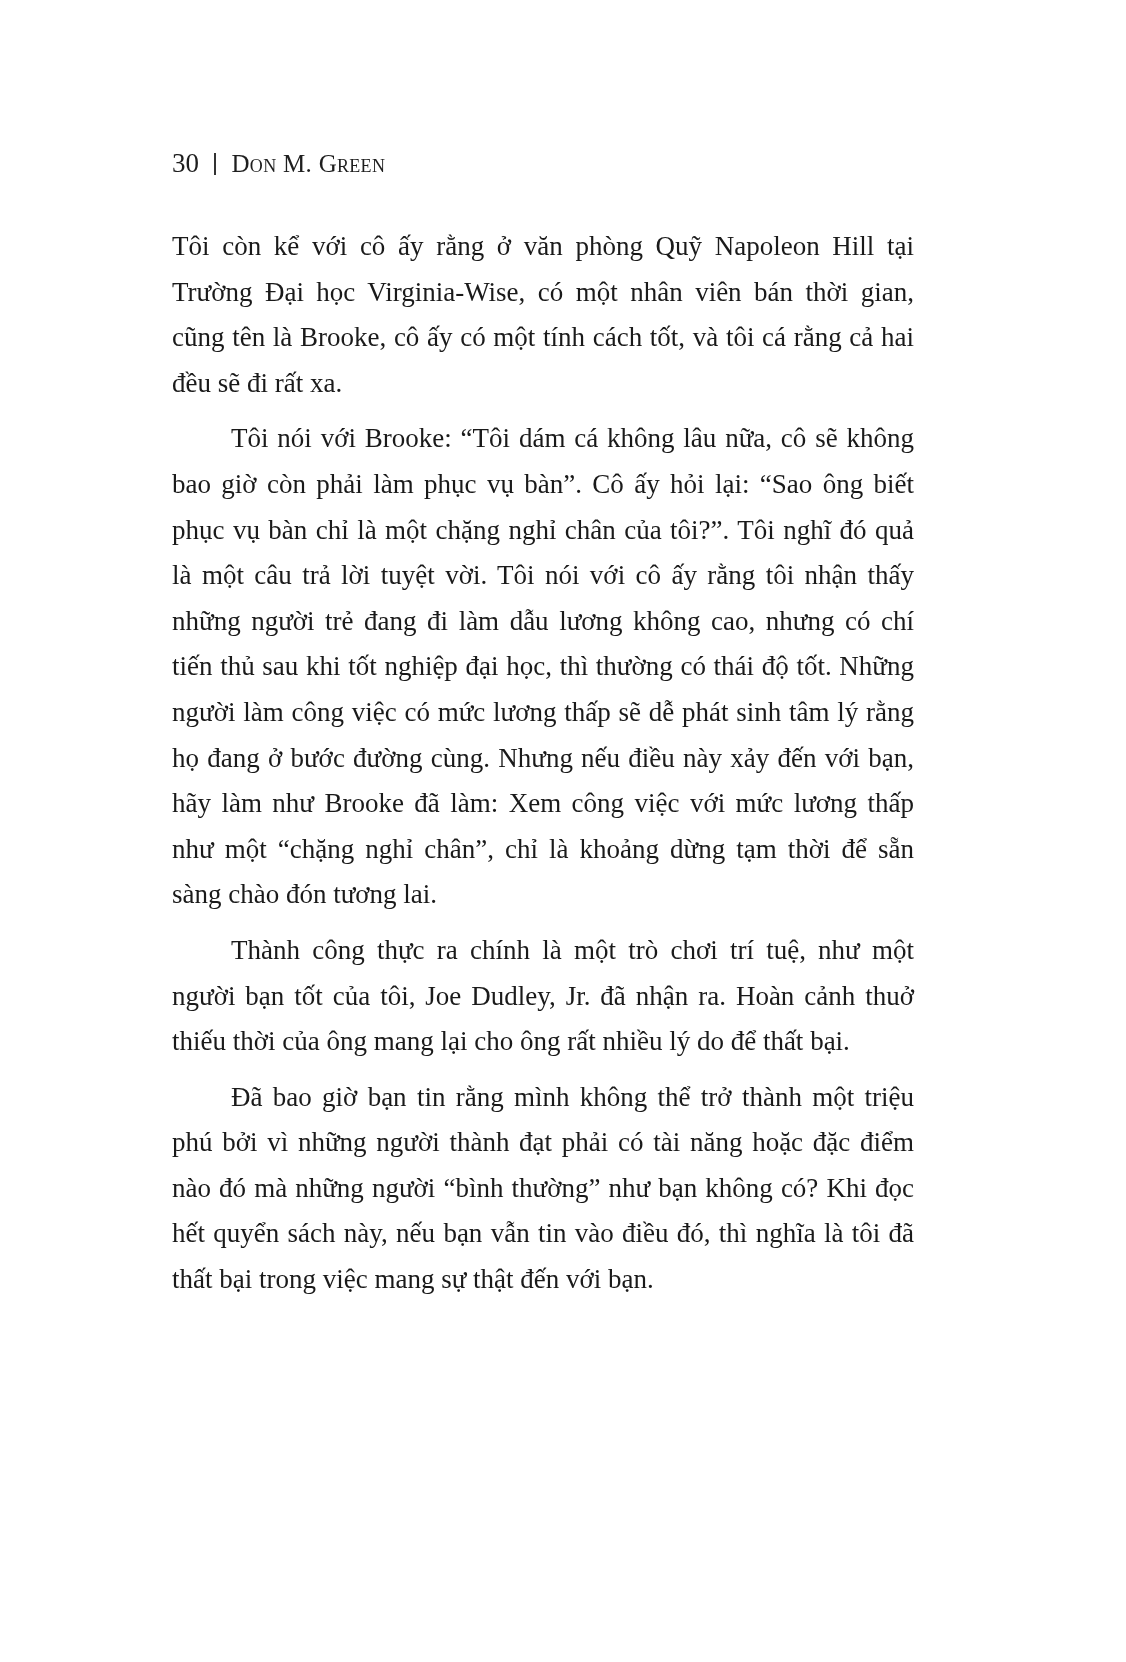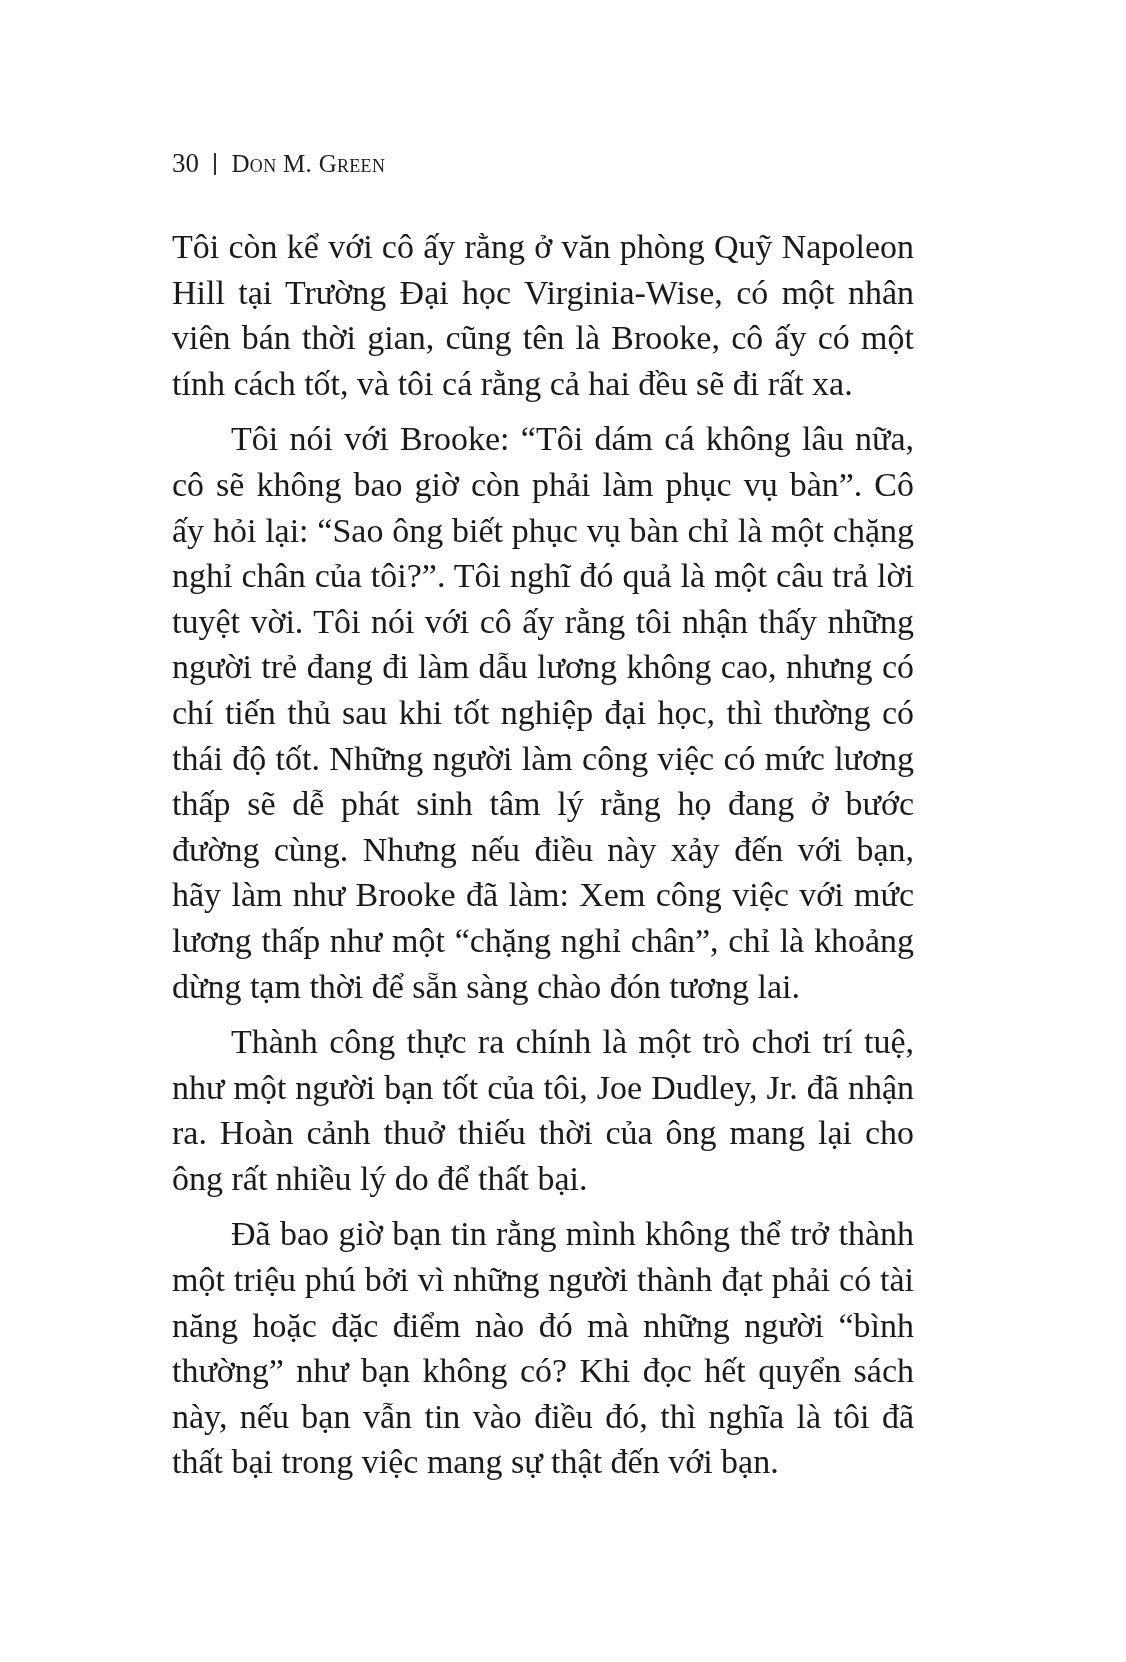--- a/index.html
+++ b/index.html
@@ -12,21 +12,21 @@
   .running-head {
     position: absolute; left: 172px; top: 138px;
     font-size: 26px; line-height: 34px; color: #1e1e1e;
     white-space: nowrap;
   }
   .running-head .pgnum { font-size: 27px; }
   .running-head .sep { display: inline-block; width: 1.5px; height: 22px; background: #333; margin: 0 16px 0 15px; vertical-align: -3px; }
   .running-head .author { font-variant: small-caps; font-size: 25px; letter-spacing: 0.3px; }
   .body-text {
     position: absolute; left: 172px; top: 216px; width: 742px;
-    font-size: 34px; line-height: 45.6px;
+    font-size: 27px; line-height: 45.6px;
     text-align: justify; color: #1a1a1a;
   }
   .body-text p { margin: 0 0 10px 0; }
   .body-text p.indent { text-indent: 59px; }
 </style>
 </head>
 <body>
 
 <div class="page">
   <div class="running-head">

